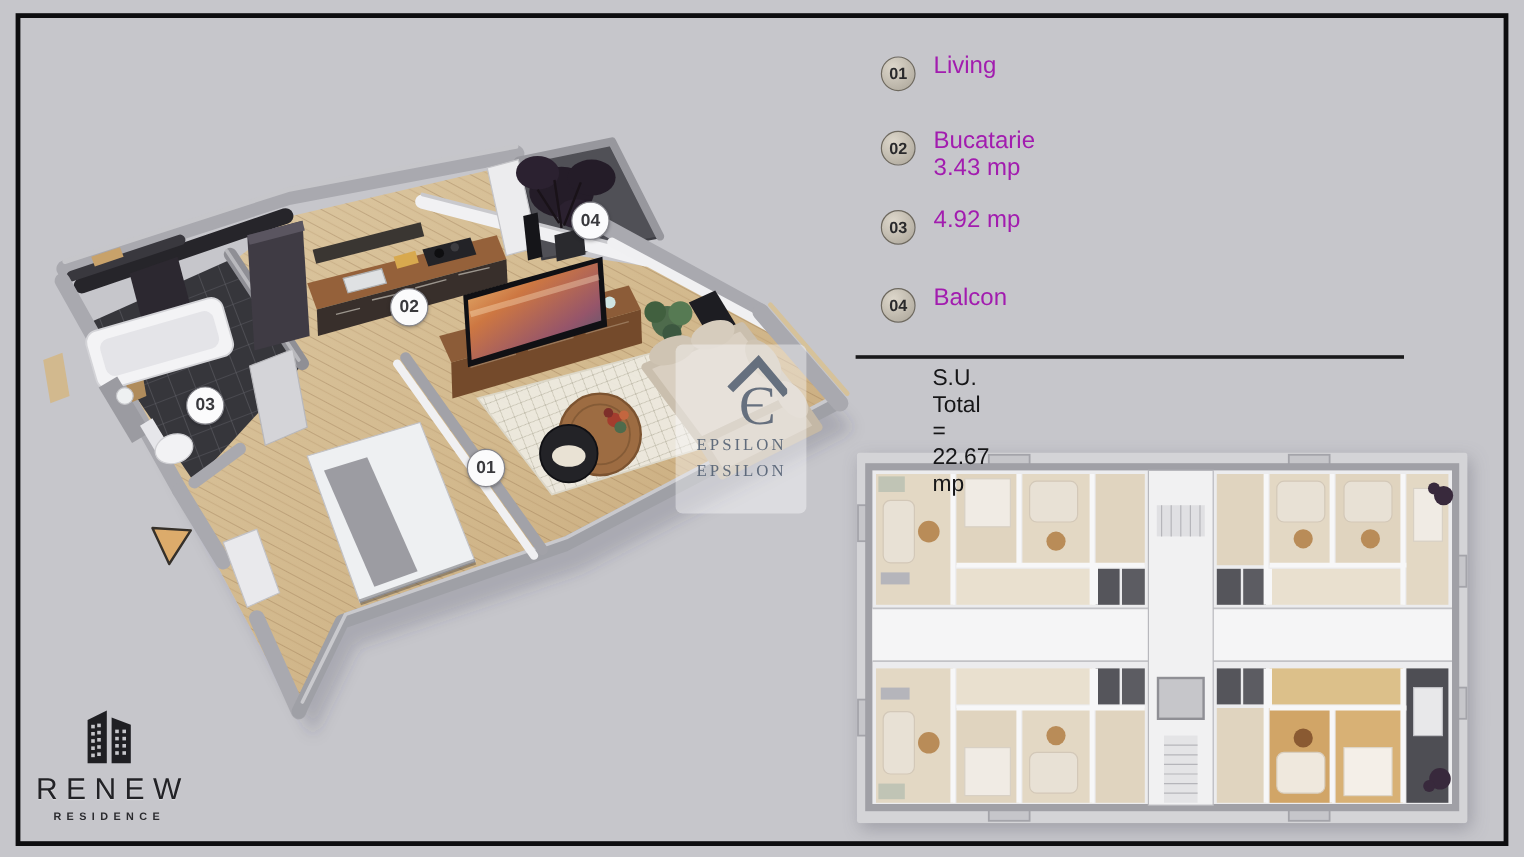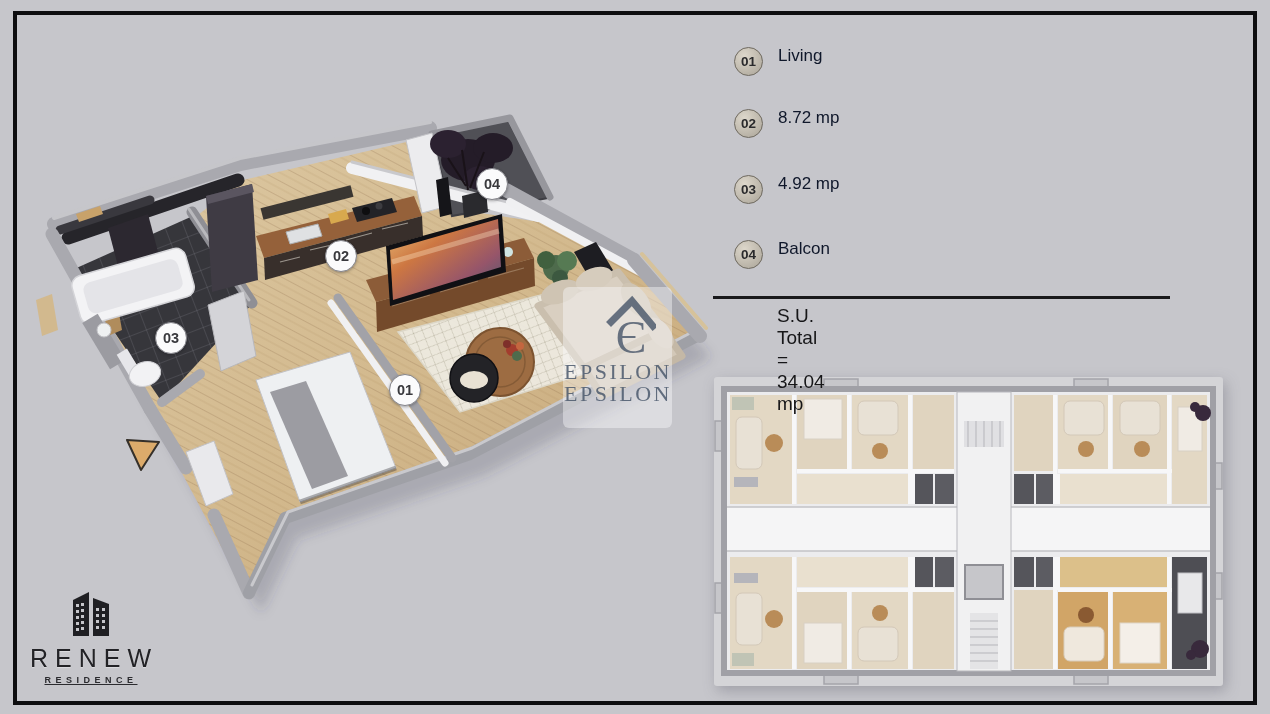--- a/index.html
+++ b/index.html
@@ -15,42 +15,42 @@
   }
   
   .legend{position:absolute;left:0;top:0;z-index:30;}
   .legend-row{position:absolute;left:734px;width:330px;}
   .legend-badge{
     position:absolute;left:0;top:3px;width:27px;height:27px;border-radius:50%;
     background:radial-gradient(circle at 35% 30%,#ddd7cb,#b5afa3 78%);
     border:1.5px solid #6e695f;color:#2a2a2c;
     font-size:13.5px;font-weight:700;display:flex;align-items:center;justify-content:center;
   }
-  .legend-text{margin-left:44px;color:#0f172a;font-size:17px;line-height:23px;}
+  .legend-text{margin-left:44px;color:#a21caf;font-size:20px;line-height:23px;}
   .legend-divider{position:absolute;left:713px;top:296px;width:457px;height:3px;background:#19191b;}
   .legend-total{position:absolute;left:777px;top:305px;font-size:19px;color:#161618;}
   
   .plan-badge{
     position:absolute;width:30px;height:30px;border-radius:50%;z-index:20;
     background:#fbfbfc;border:1px solid #85858b;color:#39393d;
     font-size:14.5px;font-weight:600;display:flex;align-items:center;justify-content:center;
     box-shadow:0 1px 3px rgba(20,20,25,.35);
   }
   
   .watermark{position:absolute;left:563px;top:287px;width:109px;height:141px;z-index:15;
     background:rgba(250,250,252,.42);border-radius:6px;}
   .watermark-logo{position:absolute;left:43px;top:8px;}
   .watermark-text{position:absolute;left:-55px;top:74px;width:220px;text-align:center;
     font-family:"Liberation Serif",serif;color:rgba(74,88,108,.85);
-    font-size:22px;line-height:22px;letter-spacing:2.5px;}
+    font-size:14px;line-height:22px;letter-spacing:2.5px;}
   
   .brand{position:absolute;left:30px;top:590px;width:122px;text-align:center;z-index:30;}
   .brand-name{font-size:25px;font-weight:500;color:#222226;letter-spacing:7px;margin-top:4px;
     text-shadow:0 1px 1px rgba(255,255,255,.4);}
-  .brand-sub{font-size:9px;font-weight:700;color:#2b2b2f;letter-spacing:4.5px;margin-top:2px;text-decoration:underline;}
+  .brand-sub{font-size:9px;font-weight:700;color:#2b2b2f;letter-spacing:4.5px;margin-top:2px;}
   .scene,.miniplan{position:absolute;}
   .scene{left:0;top:0;z-index:5;}
   .miniplan{left:714px;top:377px;z-index:10;filter:drop-shadow(3px 5px 7px rgba(70,70,85,.3));}
 </style>
 </head>
 <body>
 
 <div class="frame"></div>
 
 <svg class="scene" width="1270" height="714" viewBox="0 0 1270 714">
@@ -242,38 +242,39 @@
 <div class="legend">
   <div class="legend-row" style="top:44px">
     <div class="legend-badge">01</div>
     <div class="legend-text">
       <div>Living</div>
     </div>
   </div>
   <div class="legend-row" style="top:106px">
     <div class="legend-badge">02</div>
     <div class="legend-text">
-      <div>8.72 mp</div>
+      <div>Bucatarie</div>
+      <div>3.43 mp</div>
     </div>
   </div>
   <div class="legend-row" style="top:172px">
     <div class="legend-badge">03</div>
     <div class="legend-text">
       <div>4.92 mp</div>
     </div>
   </div>
   <div class="legend-row" style="top:237px">
     <div class="legend-badge">04</div>
     <div class="legend-text">
       <div>Balcon</div>
     </div>
   </div>
 
   <div class="legend-divider"></div>
-  <div class="legend-total">S.U. Total = 34.04 mp</div>
+  <div class="legend-total">S.U. Total = 22.67 mp</div>
 </div>
 
 <div class="watermark">
   <svg class="watermark-logo" width="50" height="62" viewBox="0 0 50 62">
     <polyline points="5,27 26,6 47,31" fill="none" stroke="rgba(70,84,104,.8)" stroke-width="7" stroke-linecap="square"></polyline>
     <text x="25" y="58" text-anchor="middle" font-family="Liberation Serif, serif" font-size="46" fill="rgba(70,84,104,.8)">Є</text>
   </svg>
   <div class="watermark-text">
     <div>EPSILON</div>
     <div>EPSILON</div>

